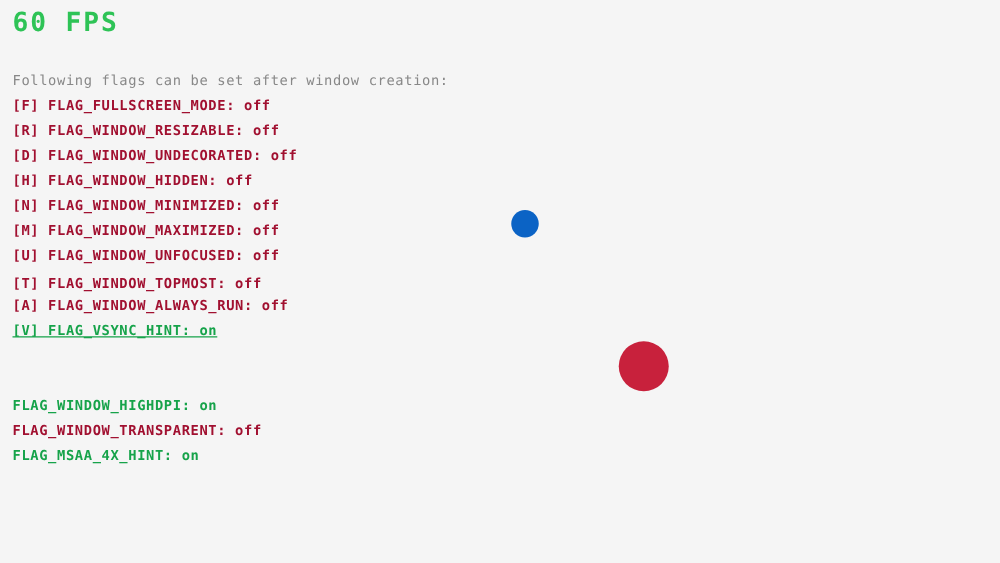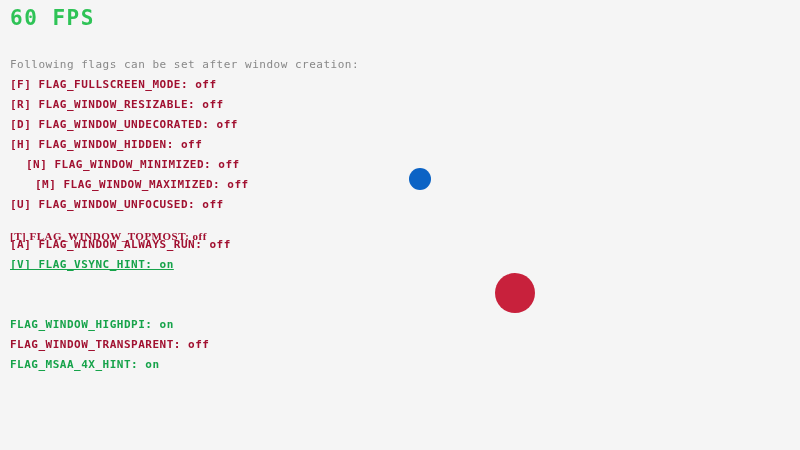--- a/index.html
+++ b/index.html
@@ -91,24 +91,24 @@
   <div class="txt" id="fps-counter" style="color: rgb(46, 195, 86);">60 FPS</div>
 
 
   <div class="txt section-heading" id="heading-after">Following flags can be set after window creation:</div>
 
   <div id="runtime-flag-list">
       <div class="txt flag-line flag-off" style="top: 78px;">[F] FLAG_FULLSCREEN_MODE: off</div>
       <div class="txt flag-line flag-off" style="top: 98px;">[R] FLAG_WINDOW_RESIZABLE: off</div>
       <div class="txt flag-line flag-off" style="top: 118px;">[D] FLAG_WINDOW_UNDECORATED: off</div>
       <div class="txt flag-line flag-off" style="top: 138px;">[H] FLAG_WINDOW_HIDDEN: off</div>
-      <div class="txt flag-line flag-off" style="top: 158px; margin-left: 16px;">[N] FLAG_WINDOW_MINIMIZED: off</div>
-      <div class="txt flag-line flag-off" style="top: 178px; margin-left: 25px;">[M] FLAG_WINDOW_MAXIMIZED: off</div>
+      <div class="txt flag-line flag-off" style="top: 158px;">[N] FLAG_WINDOW_MINIMIZED: off</div>
+      <div class="txt flag-line flag-off" style="top: 178px;">[M] FLAG_WINDOW_MAXIMIZED: off</div>
       <div class="txt flag-line flag-off" style="top: 198px;">[U] FLAG_WINDOW_UNFOCUSED: off</div>
-      <div class="txt flag-line flag-off" style="top: 230px; font-family: Liberation Serif, serif;">[T] FLAG_WINDOW_TOPMOST: off</div>
+      <div class="txt flag-line flag-off" style="top: 220px;">[T] FLAG_WINDOW_TOPMOST: off</div>
       <div class="txt flag-line flag-off" style="top: 238px;">[A] FLAG_WINDOW_ALWAYS_RUN: off</div>
       <div class="txt flag-line flag-on" style="top: 258px; text-decoration: underline;">[V] FLAG_VSYNC_HINT: on</div>
     </div>
 
 
   <div id="creation-flag-list">
       <div class="txt flag-line flag-on" style="top: 318px;">FLAG_WINDOW_HIGHDPI: on</div>
       <div class="txt flag-line flag-off" style="top: 338px; text-align: right;">FLAG_WINDOW_TRANSPARENT: off</div>
       <div class="txt flag-line flag-on" style="top: 358px;">FLAG_MSAA_4X_HINT: on</div>
     </div>

